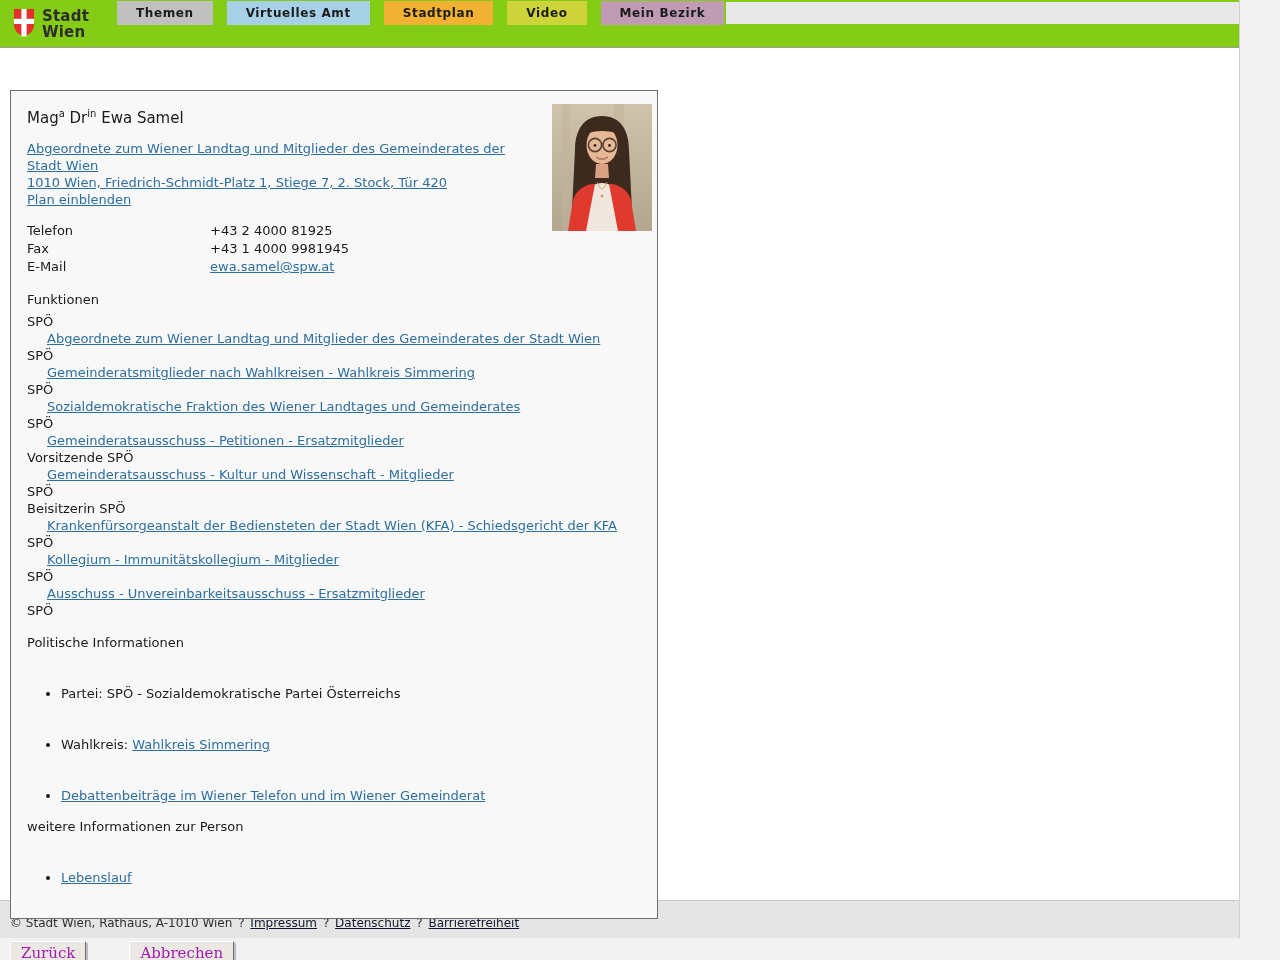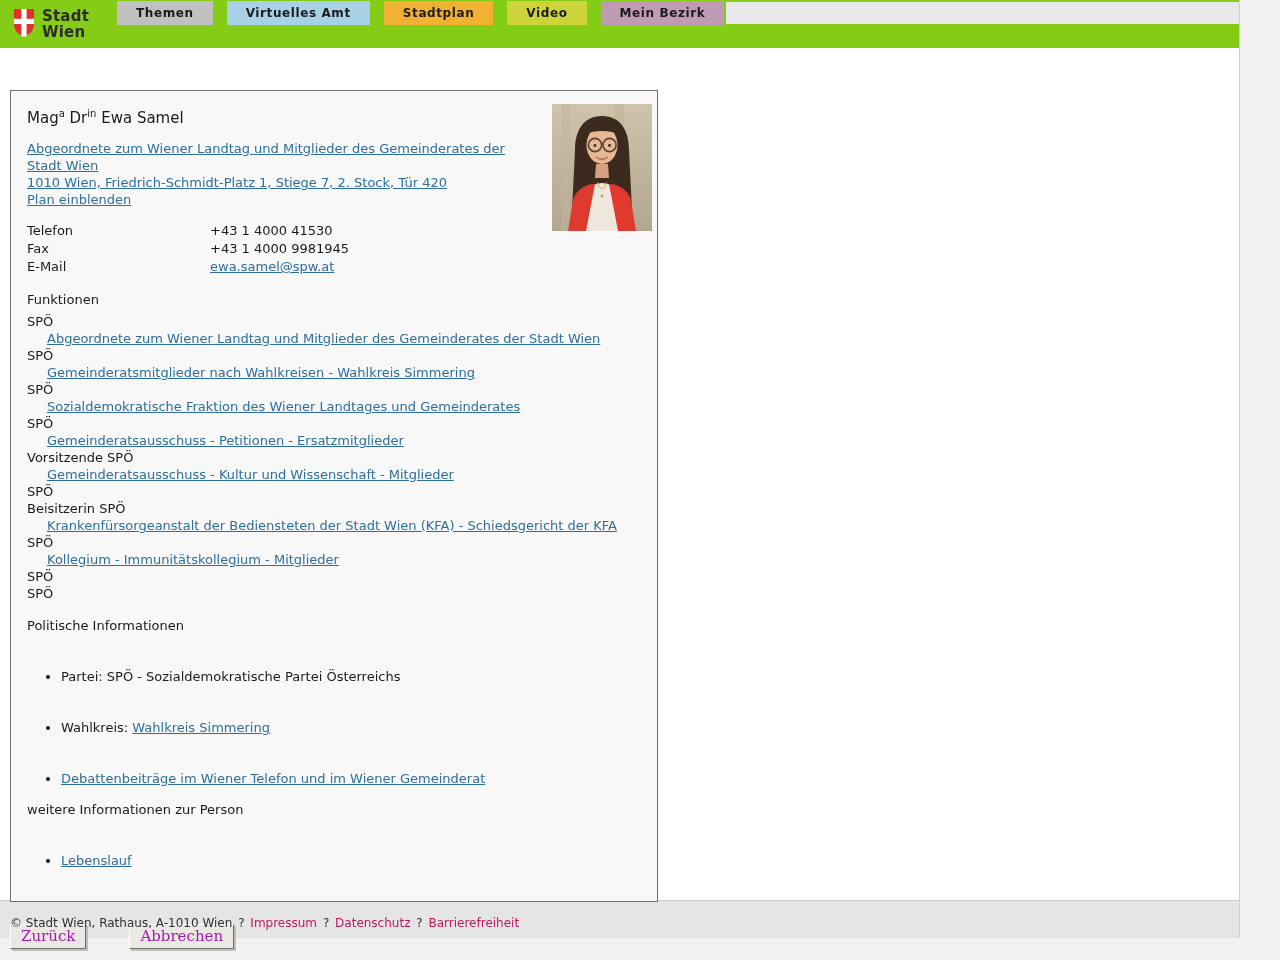--- a/index.html
+++ b/index.html
@@ -59,21 +59,21 @@
     box-shadow:2px 2px 0 #bdbdbd;
     padding:2px 10px 3px 10px;
     cursor:pointer;
   }
 
   
   .footer {
     height:38px; background:#e6e5e5; border-top:1px solid #c9c9c9;
     padding:15px 0 0 10px; font-size:12px; color:#2f2f2f;
   }
-  .footer a { color:#be185d; cursor:pointer; }
+  .footer a { color:#0f172a; text-decoration:underline; cursor:pointer; }
   .footer .sep { margin:0 2px; }
 </style>
 </head>
 <body>
 
 <div class="page">
 
   <div class="header">
     <div class="logo">
       <span>
@@ -133,21 +133,21 @@
 
       <div class="head-links">
         <div><a class="lnk">Abgeordnete zum Wiener Landtag und Mitglieder des Gemeinderates der Stadt Wien </a></div>
         <div><a class="lnk">1010 Wien, Friedrich-Schmidt-Platz 1, Stiege 7, 2. Stock, Tür 420</a></div>
         <div><a class="lnk">Plan einblenden</a></div>
       </div>
 
       <div class="contact">
         <div class="contact-row">
           <span class="contact-label">Telefon</span>
-          <span>+43 1 4000 41530</span>
+          <span>+43 2 4000 81925</span>
         </div>
         <div class="contact-row">
           <span class="contact-label">Fax</span>
           <span>+43 1 4000 9981945</span>
         </div>
         <div class="contact-row">
           <span class="contact-label">E-Mail</span>
           <a class="lnk">ewa.samel@spw.at</a>
         </div>
       </div>
@@ -181,20 +181,21 @@
         <div>
           <div>Beisitzerin SPÖ</div>
           <div class="func-link"><a class="lnk">Krankenfürsorgeanstalt der Bediensteten der Stadt Wien (KFA) - Schiedsgericht der KFA</a></div>
         </div>
         <div>
           <div>SPÖ</div>
           <div class="func-link"><a class="lnk">Kollegium - Immunitätskollegium - Mitglieder</a></div>
         </div>
         <div>
           <div>SPÖ</div>
+          <div class="func-link"><a class="lnk">Ausschuss - Unvereinbarkeitsausschuss - Ersatzmitglieder</a></div>
         </div>
         <div>
           <div>SPÖ</div>
         </div>
       </div>
 
       <div class="sec-head">Politische Informationen</div>
       <ul class="blist">
         <li>Partei: SPÖ - Sozialdemokratische Partei Österreichs</li>
         <li><span>Wahlkreis: </span><a class="lnk">Wahlkreis Simmering</a></li>

